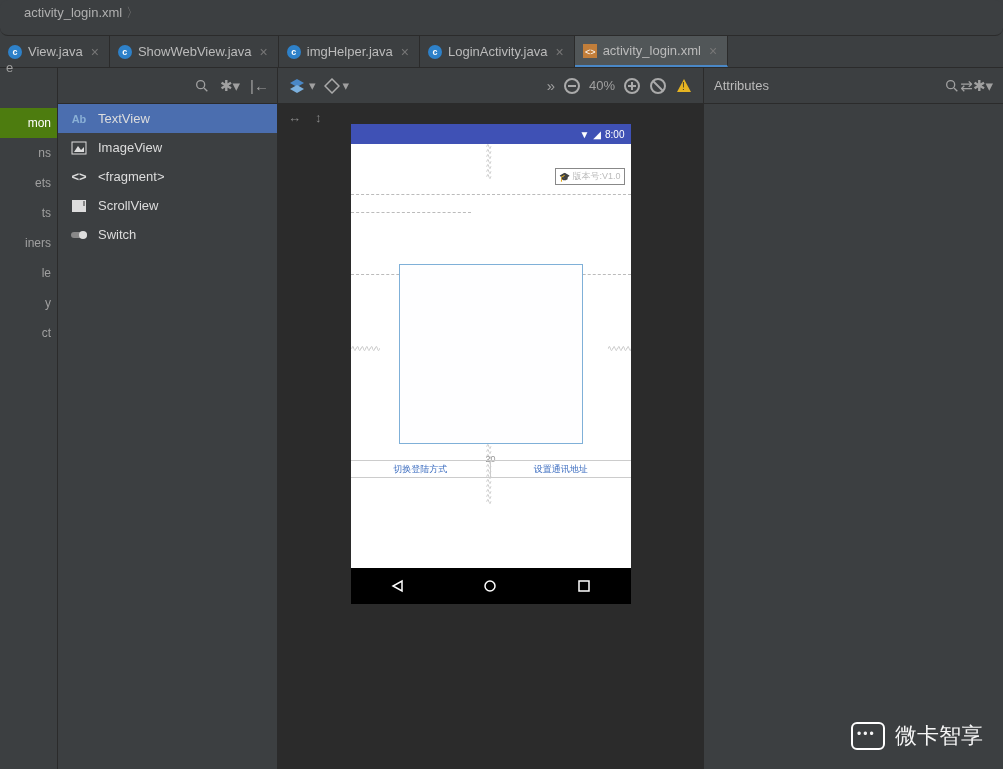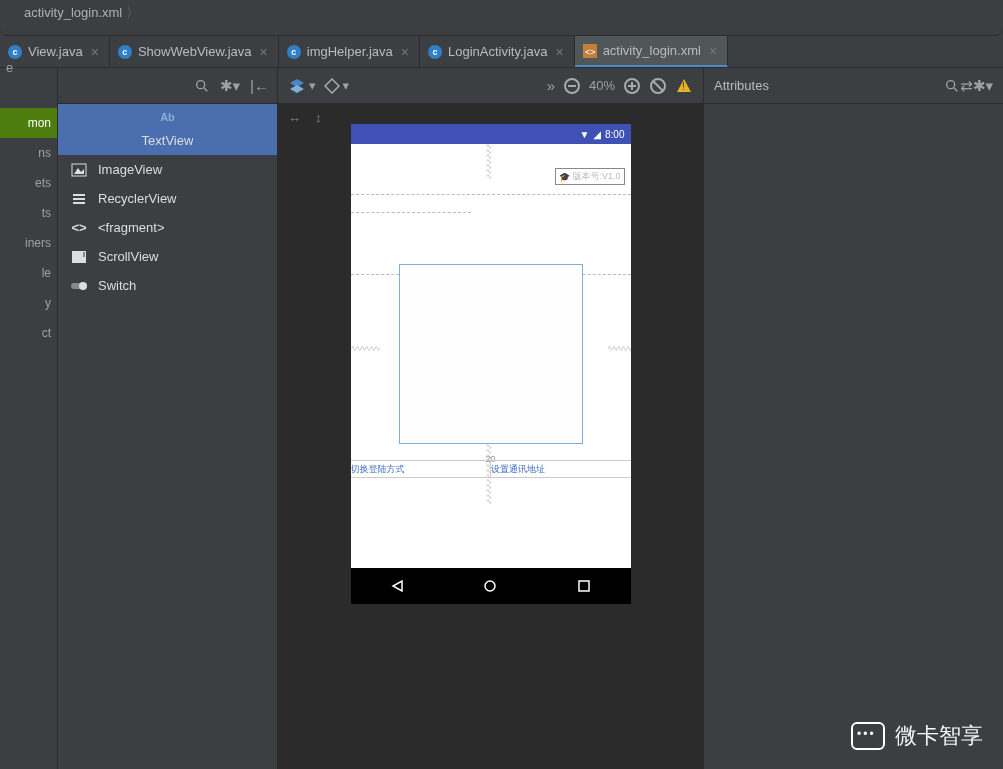--- a/index.html
+++ b/index.html
@@ -78,21 +78,21 @@
     gap: 10px;
     padding: 0 8px;
     border-bottom: 1px solid #2b2b2b;
     color:#a0a0a0;
   }
   .toolbar-row .tbtn { cursor:pointer; font-size:15px; }
   .palette-list .wrow {
     display:flex; align-items:center; gap:10px;
     padding: 7px 12px; color:#ddd; cursor:pointer;
   }
-  .palette-list .wrow.sel { background:#4b6eaf;flex-direction:column; }
+  .palette-list .wrow.sel { background:#4b6eaf; }
   .palette-list .wicon { width:18px; display:inline-flex; justify-content:center;}
   .designer {
     flex: 1;
     background: #2b2b2b;
     display:flex;
     flex-direction:column;
   }
   .designer-toolbar {
     height:36px;
     background:#3c3f41;
@@ -121,21 +121,21 @@
     border:1px solid #888; background:#fff; font-size:9px; padding:1px 3px;
     display:flex; align-items:center; gap:2px;
   }
   .phone-body { flex:1; position:relative; background:#fff; overflow:hidden;}
   .dash-h { position:absolute; left:0; right:0; border-top:1px dashed #bbb;}
   .zig-v { position:absolute; width:10px; color:#bbb; font-size:8px; line-height:5px;}
   .zig-h { position:absolute; height:8px; color:#bbb; font-size:8px; letter-spacing:-2px;}
   .app-title { position:absolute; top:86px; left:0; right:0; text-align:center; color:#3c6dc0; font-size:20px; font-family: "Microsoft YaHei", sans-serif;}
   .content-box { position:absolute; top:120px; left:48px; width:184px; height:180px; border:1px solid #7fb0d8; background:#fefeff;}
   .bottom-links { position:absolute; top:316px; left:0; right:0; display:flex; height:18px; font-size:9px; color:#3c6dc0;}
-  .bottom-links div { flex:1; text-align:left; border-top:1px solid #ccc; border-bottom:1px solid #ccc; padding:2px 0;}
+  .bottom-links div { flex:1; text-align:center; border-top:1px solid #ccc; border-bottom:1px solid #ccc; padding:2px 0;}
   .bottom-links div:first-child { border-right:1px solid #ccc;}
   .navbar { height:36px; background:#000; display:flex; justify-content:space-around; align-items:center; color:#fff;}
   .attributes {
     width: 300px; background:#3c3f41; border-left:1px solid #2b2b2b;
   }
   .attr-header {
     height:36px; border-bottom:1px solid #2b2b2b;
     display:flex; align-items:center; padding:0 10px; 
   }
   .attr-header .title { flex:1;}
@@ -220,30 +220,20 @@
       <span>TextView</span>
     </div>
     <div class="wrow">
       <span class="wicon">
           <svg width="16" height="14">
             <rect x="1" y="1" width="14" height="12" fill="none" stroke="#ddd"></rect>
             <polygon points="3,11 7,5 10,9 13,6 13,11" fill="#ddd"></polygon>
           </svg>
         </span>
       <span>ImageView</span>
-    </div>
-    <div class="wrow">
-      <span class="wicon">
-          <svg width="16" height="14" stroke="#ddd" stroke-width="2">
-            <line x1="2" y1="3" x2="14" y2="3"></line>
-            <line x1="2" y1="7" x2="14" y2="7"></line>
-            <line x1="2" y1="11" x2="14" y2="11"></line>
-          </svg>
-        </span>
-      <span>RecyclerView</span>
     </div>
     <div class="wrow">
       <span class="wicon" style="color:#ddd;font-weight:bold">&lt;&gt;</span>
       <span>&lt;fragment&gt;</span>
     </div>
     <div class="wrow">
       <span class="wicon">
           <svg width="16" height="14">
             <rect x="1" y="1" width="14" height="12" fill="#ddd"></rect>
             <rect x="12" y="2" width="2" height="5" fill="#888"></rect>

